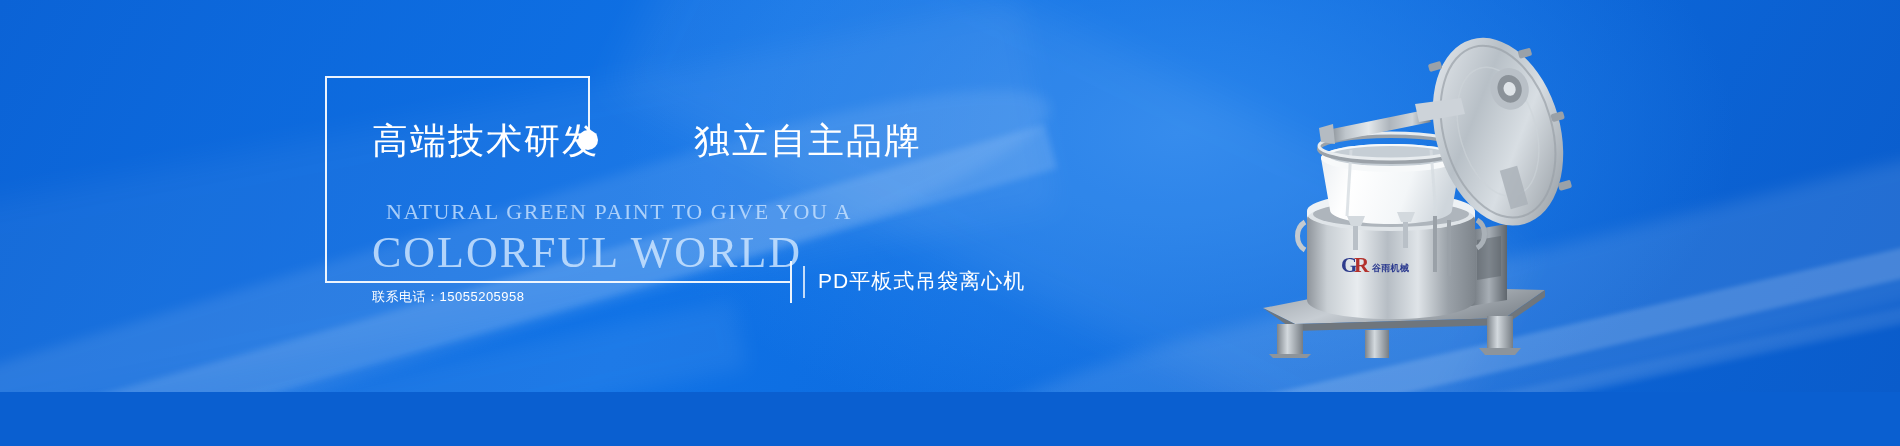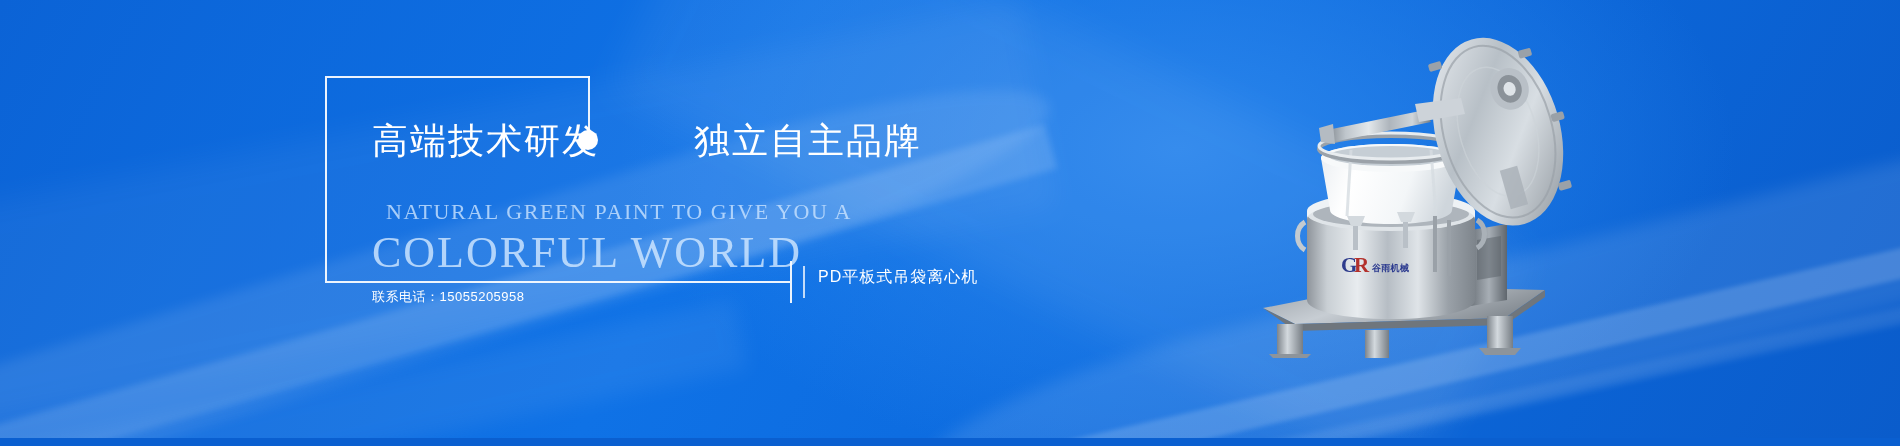--- a/index.html
+++ b/index.html
@@ -1,19 +1,19 @@
 <!DOCTYPE html>
 <html><head>
 <meta charset="utf-8">
 <style>
   * { margin:0; padding:0; box-sizing:border-box; }
   html,body { background:#0a5fd0; }
   .banner{
     position:relative;
-    width:1900px; height:438px;
+    width:1900px; height:392px;
     overflow:hidden;
     font-family:"Liberation Sans", sans-serif;
     background:
       radial-gradient(ellipse 900px 520px at 62% 34%, #2b86ec 0%, rgba(43,134,236,0) 62%),
       linear-gradient(118deg, #0b63d6 0%, #0f72e6 38%, #0c6ade 62%, #0a5ccb 100%);
   }
 
   
   .streak{ position:absolute; background:#ffffff; pointer-events:none; }
   .s1{ left:-320px; top:250px;  width:1400px; height:120px;
@@ -63,21 +63,21 @@
           font-size:13px; color:#ffffff; letter-spacing:.5px; white-space:nowrap; }
 
   
   .rule{ position:absolute; left:325px; top:281px; width:465px; height:2px;
          background:rgba(255,255,255,.92); }
   .tick{ position:absolute; left:790px; top:261px; width:2px; height:42px;
          background:rgba(255,255,255,.92); }
   .tick2{ position:absolute; left:803px; top:266px; width:2px; height:32px;
           background:rgba(255,255,255,.75); }
   .product{ position:absolute; left:818px; top:267px;
-            font-size:16px; color:#ffffff; letter-spacing:1px; white-space:nowrap; }
+            font-size:21px; color:#ffffff; letter-spacing:1px; white-space:nowrap; }
 
   
   .machine{ position:absolute; left:1255px; top:18px; width:360px; height:340px; }
   .logo-text{ position:absolute; left:1345px; top:262px;
               font-size:9px; color:#2b3a8f; letter-spacing:.3px;
               white-space:nowrap; font-weight:bold;padding-left:27px; }
 </style>
 </head>
 <body>
 

